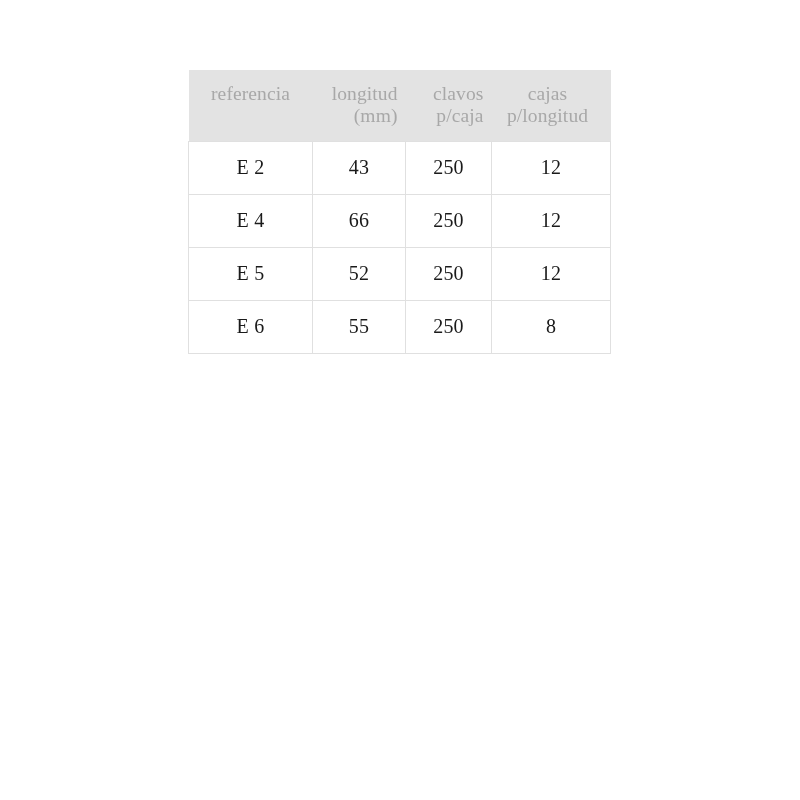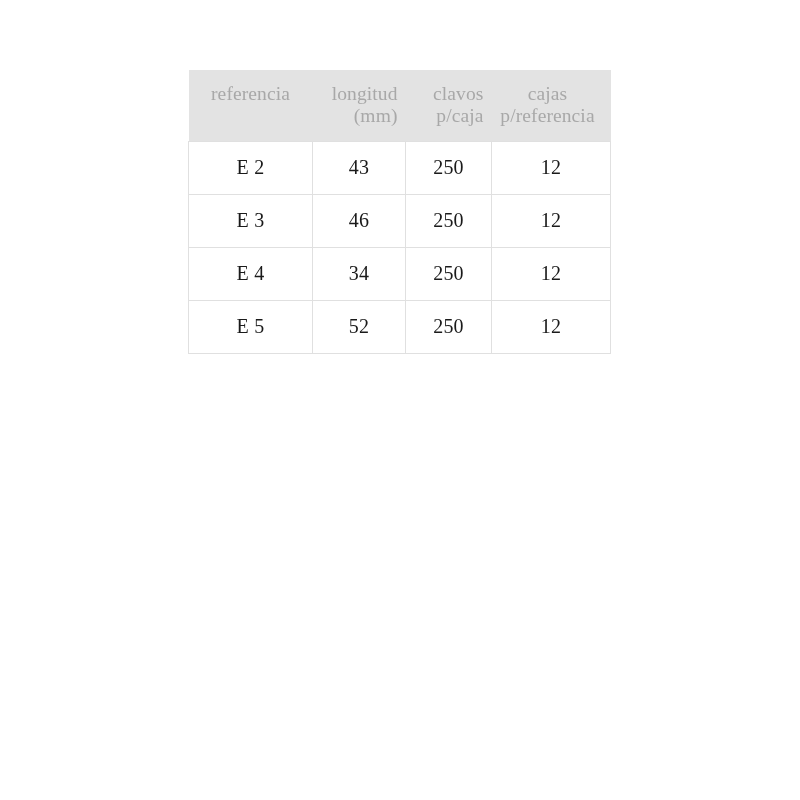--- a/index.html
+++ b/index.html
@@ -116,47 +116,47 @@
           <th class="h-longitud">
             <span class="hdr-line">longitud</span>
             <span class="hdr-line">(mm)</span>
           </th>
           <th class="h-clavos">
             <span class="hdr-line">clavos</span>
             <span class="hdr-line">p/caja</span>
           </th>
           <th class="h-cajas">
             <span class="hdr-line">cajas</span>
-            <span class="hdr-line">p/referencia</span>
+            <span class="hdr-line">p/longitud</span>
           </th>
         </tr>
       </thead>
 
       <tbody>
         <tr>
           <td>E 2</td>
           <td>43</td>
           <td>250</td>
           <td>12</td>
         </tr>
         <tr>
-          <td>E 3</td>
-          <td>46</td>
-          <td>250</td>
-          <td>12</td>
-        </tr>
-        <tr>
           <td>E 4</td>
-          <td>34</td>
+          <td>66</td>
           <td>250</td>
           <td>12</td>
         </tr>
         <tr>
           <td>E 5</td>
           <td>52</td>
           <td>250</td>
           <td>12</td>
         </tr>
+        <tr>
+          <td>E 6</td>
+          <td>55</td>
+          <td>250</td>
+          <td>8</td>
+        </tr>
       </tbody>
     </table>
   </div>
 
 </div>
 
 </body></html>

